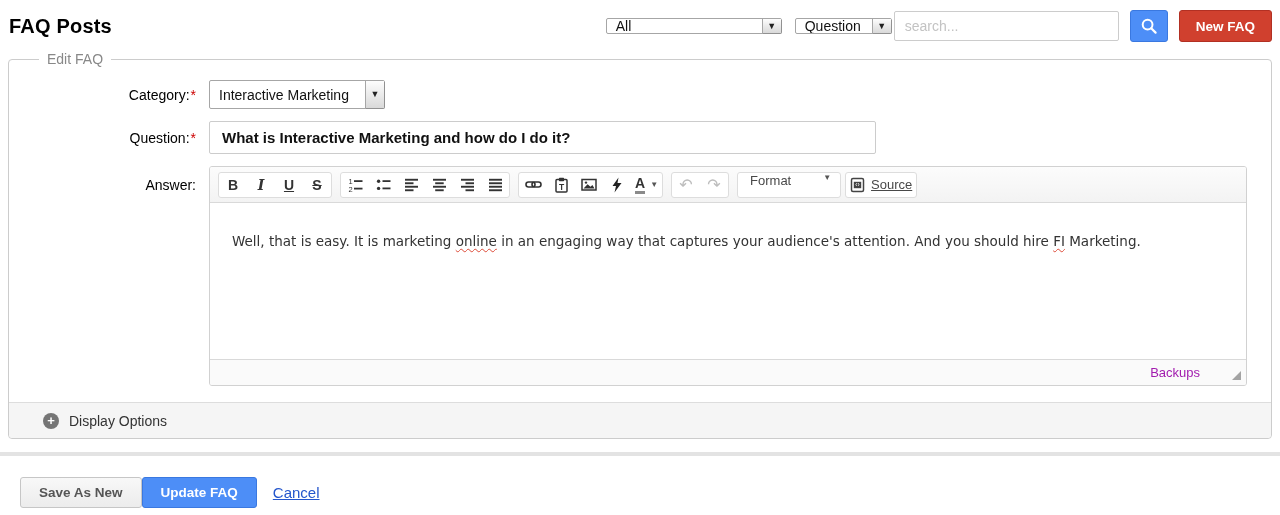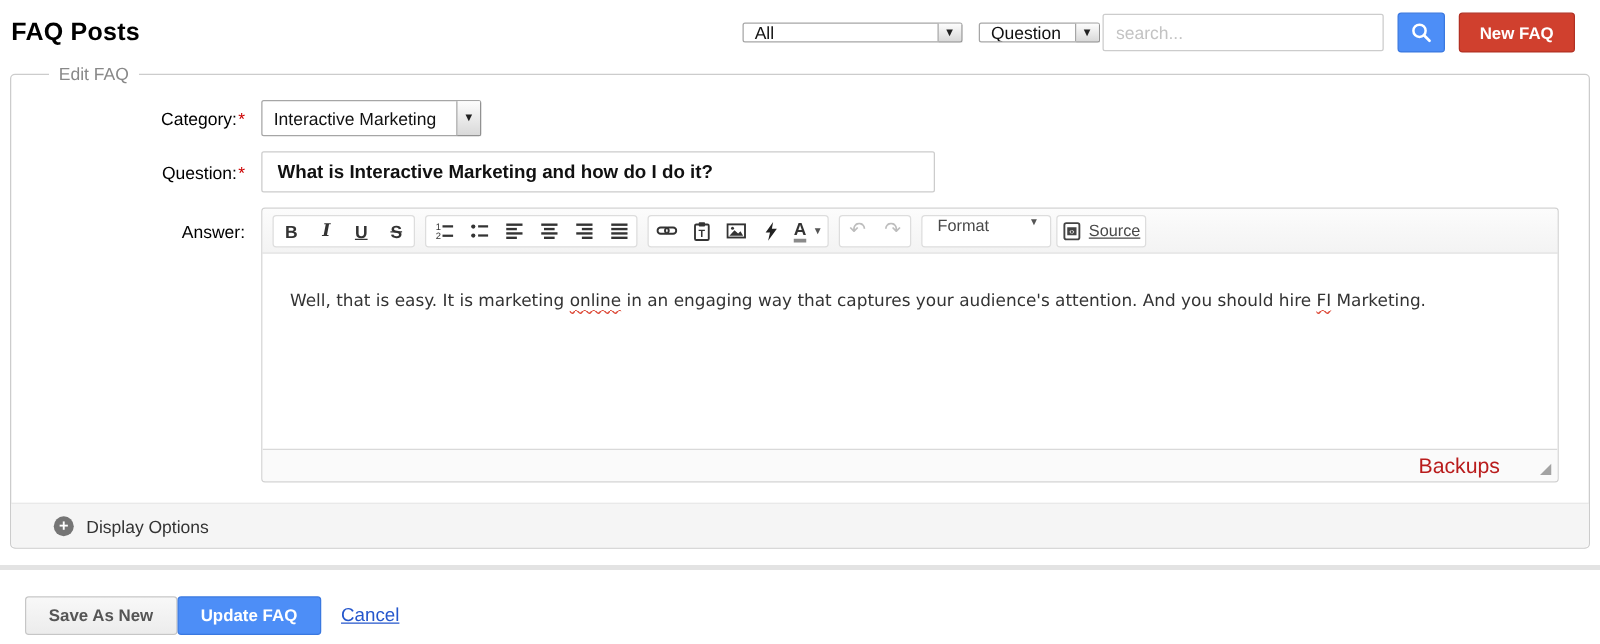--- a/index.html
+++ b/index.html
@@ -1,20 +1,20 @@
 <!DOCTYPE html>
 <html><head>
 <meta charset="utf-8">
 <style>
   * { box-sizing: border-box; }
   html,body { margin:0; padding:0; background:#fff; }
   body { width:1280px; height:515px; font-family:"Liberation Sans",sans-serif; color:#222; overflow:hidden; }
 
   
-  .topbar { display:flex; align-items:center; padding:10px 20px 9px 9px; }
+  .topbar { display:flex; align-items:center; padding:10px 8px 9px 9px; }
   .page-title { margin:0; font-size:20px; font-weight:bold; color:#000; letter-spacing:.2px; }
   .top-controls { margin-left:auto; display:flex; align-items:center; }
 
   .combo { display:inline-flex; align-items:stretch; border:1px solid #a6a6a6; border-radius:2px; background:#fff; height:16px; }
   .combo-value { flex:1; display:flex; align-items:center; padding:0 9px; font-size:14px; color:#111; white-space:nowrap; overflow:hidden; }
   .combo-btn { width:19px; display:flex; align-items:center; justify-content:center; border-left:1px solid #a6a6a6; background:linear-gradient(#fdfdfd,#d9d9d9); box-shadow:1px 1px 0 rgba(0,0,0,.12); }
   .caret { font-size:9px; color:#222; line-height:1; }
 
   .combo-all { width:176px; }
   .combo-question { width:97px; margin-left:13px; }
@@ -29,21 +29,21 @@
   .edit-fieldset { margin:0 8px; padding:0; border:1px solid #ccc; border-radius:4px; }
   .edit-fieldset legend { margin-left:30px; padding:0 8px; font-size:14px; color:#888; }
 
   .form-area { padding:13px 24px 16px 0; }
   .form-row { display:flex; align-items:center; margin-bottom:12px; }
   .form-row:last-child { margin-bottom:0; }
   .form-label { flex:none; width:200px; text-align:right; padding-right:13px; font-size:14px; color:#000; }
   .req { color:#c00; margin-left:1px; }
 
   .combo-category { width:176px; height:29px; }
-  .question-input { width:539px; height:33px; border:1px solid #ccc; border-radius:2px; padding:0 12px; font-family:inherit; font-weight:bold; font-size:15px; color:#111; outline:none; }
+  .question-input { width:667px; height:33px; border:1px solid #ccc; border-radius:2px; padding:0 12px; font-family:inherit; font-weight:bold; font-size:15px; color:#111; outline:none; }
 
   .row-answer { align-items:flex-start; }
   .row-answer .form-label { padding-top:11px; }
 
   
   .editor { flex:1; border:1px solid #d1d1d1; border-radius:3px; overflow:hidden; background:#fff; }
   .editor-toolbar { display:flex; align-items:center; padding:5px 8px; height:36px; background:linear-gradient(#fcfcfc,#f3f3f3); border-bottom:1px solid #d9d9d9; }
   .tb-group { display:inline-flex; align-items:stretch; height:26px; border:1px solid #ddd; border-radius:3px; background:#fff; margin-right:8px; }
   .tb-btn { display:flex; align-items:center; justify-content:center; min-width:28px; padding:0 4px; color:#333; text-decoration:none; cursor:pointer; }
   .tb-btn.disabled { cursor:default; }
@@ -51,21 +51,21 @@
   .tb-arrow { font-size:16px; color:#bdbdbd; line-height:1; }
   .tb-combo { display:inline-flex; align-items:flex-start; justify-content:space-between; height:26px; width:104px; border:1px solid #ddd; border-radius:3px; background:#fff; padding:0 9px 0 12px; margin-right:4px; font-size:13px; color:#484848; cursor:pointer; }
   .tb-label { font-size:13px; color:#484848; margin-left:6px;text-decoration:underline; }
   .tb-mini-caret { font-size:8px; color:#555; margin-left:5px; }
 
   .editor-content { height:156px; background:#fff; padding:28px 22px 0; font-family:"DejaVu Sans",sans-serif; font-size:13.5px; color:#333; cursor:text; }
   .editor-paragraph { margin:0; line-height:1.5; }
   .misspell { text-decoration:underline wavy #dd4b39; text-decoration-thickness:1px; text-underline-offset:2px; }
 
   .editor-bottombar { position:relative; height:26px; background:#fafafa; border-top:1px solid #d9d9d9; display:flex; align-items:center; justify-content:flex-end; padding-right:46px; }
-  .backups { font-size:17px; color:#b91c1c; cursor:pointer; }
+  .backups { font-size:13px; color:#a21caf; cursor:pointer; }
   .resize-handle { position:absolute; right:5px; bottom:5px; width:0; height:0; border-left:9px solid transparent; border-bottom:9px solid #a3a3a3; cursor:se-resize; }
 
   
   .display-options { height:36px; background:#f5f5f5; border-top:1px solid #ddd; border-radius:0 0 4px 4px; display:flex; align-items:center; padding-left:34px; font-size:14px; color:#333; cursor:pointer; }
   .plus-icon { width:16px; height:16px; border-radius:50%; background:#757575; color:#fff; display:flex; align-items:center; justify-content:center; font-size:13px; font-weight:bold; line-height:1; margin-right:10px; }
 
   
   .divider { height:4px; background:#e3e3e3; margin-top:13px; }
   .actions { display:flex; align-items:center; padding:21px 0 0 10px; }
   .btn-primary { height:31px; min-width:110px; padding:0 18px; background:#4d8ef7; border:1px solid #3a78e0; border-radius:3px; color:#fff; font-weight:bold; font-size:13.5px; }

